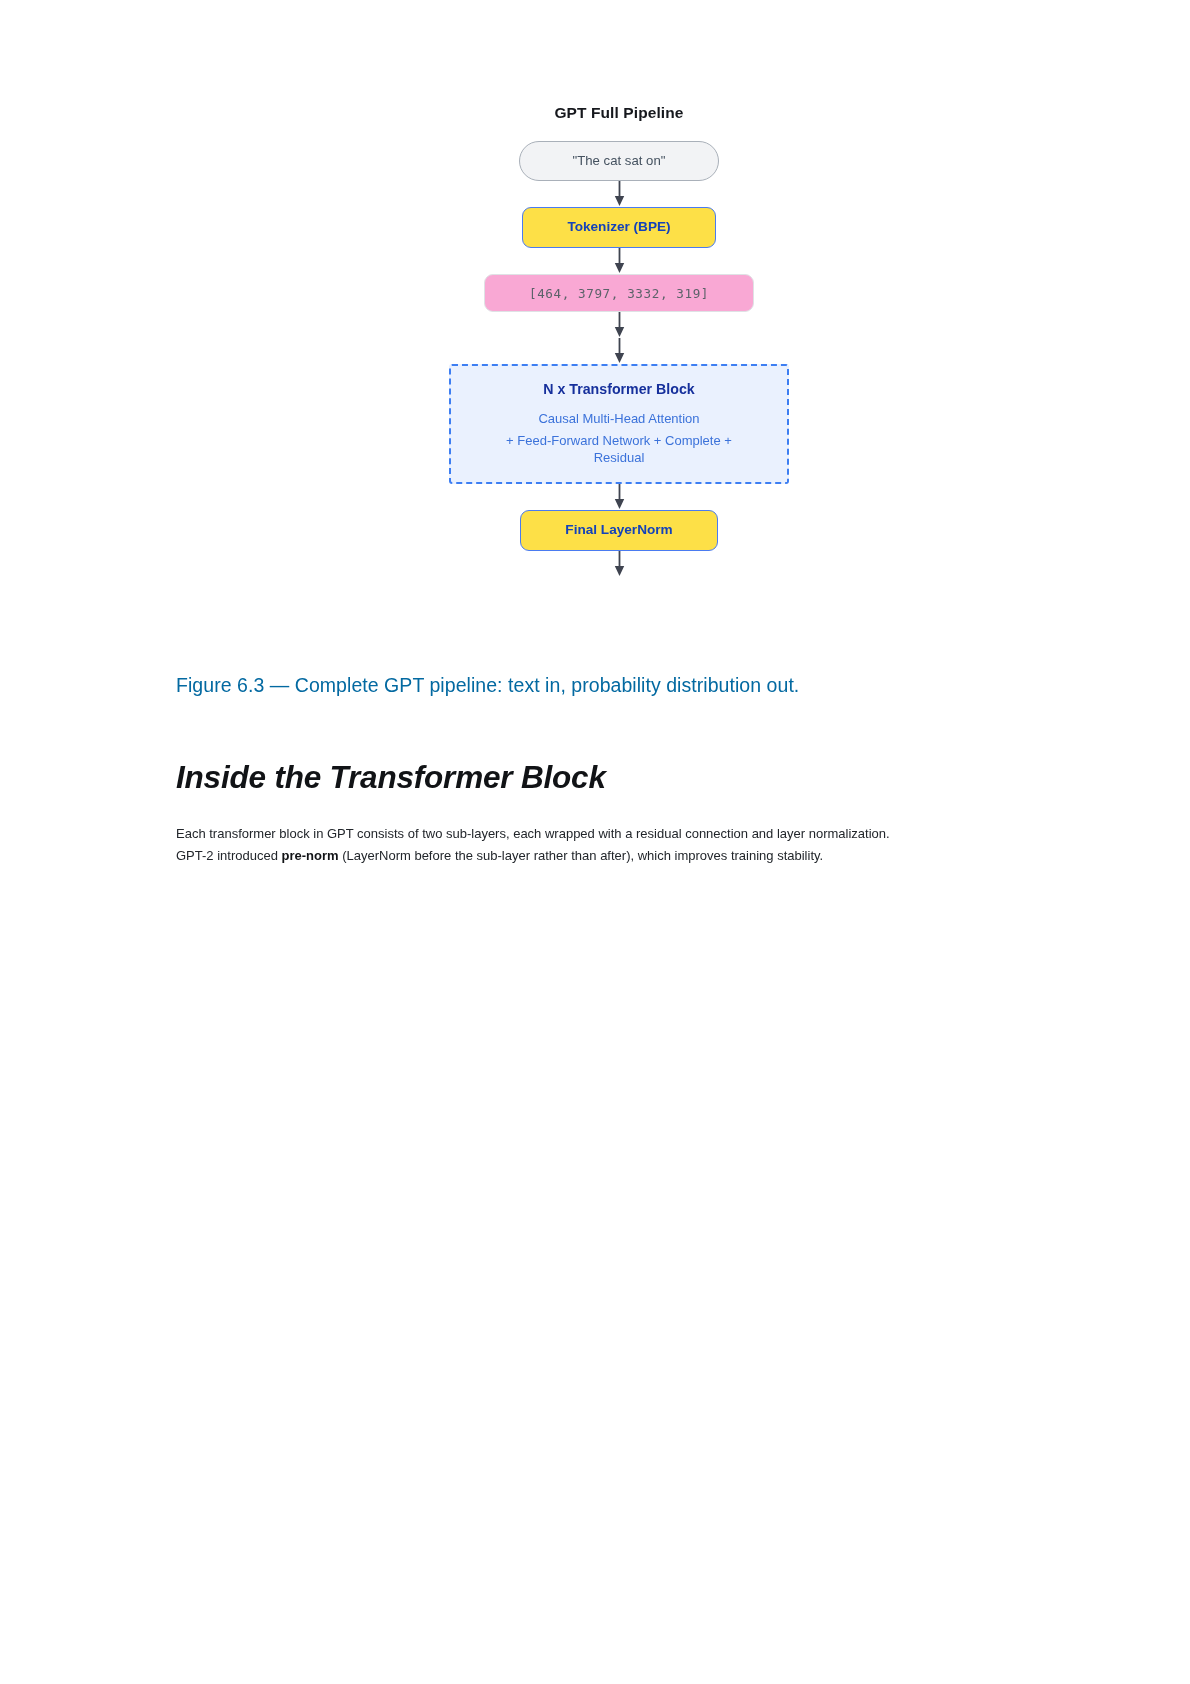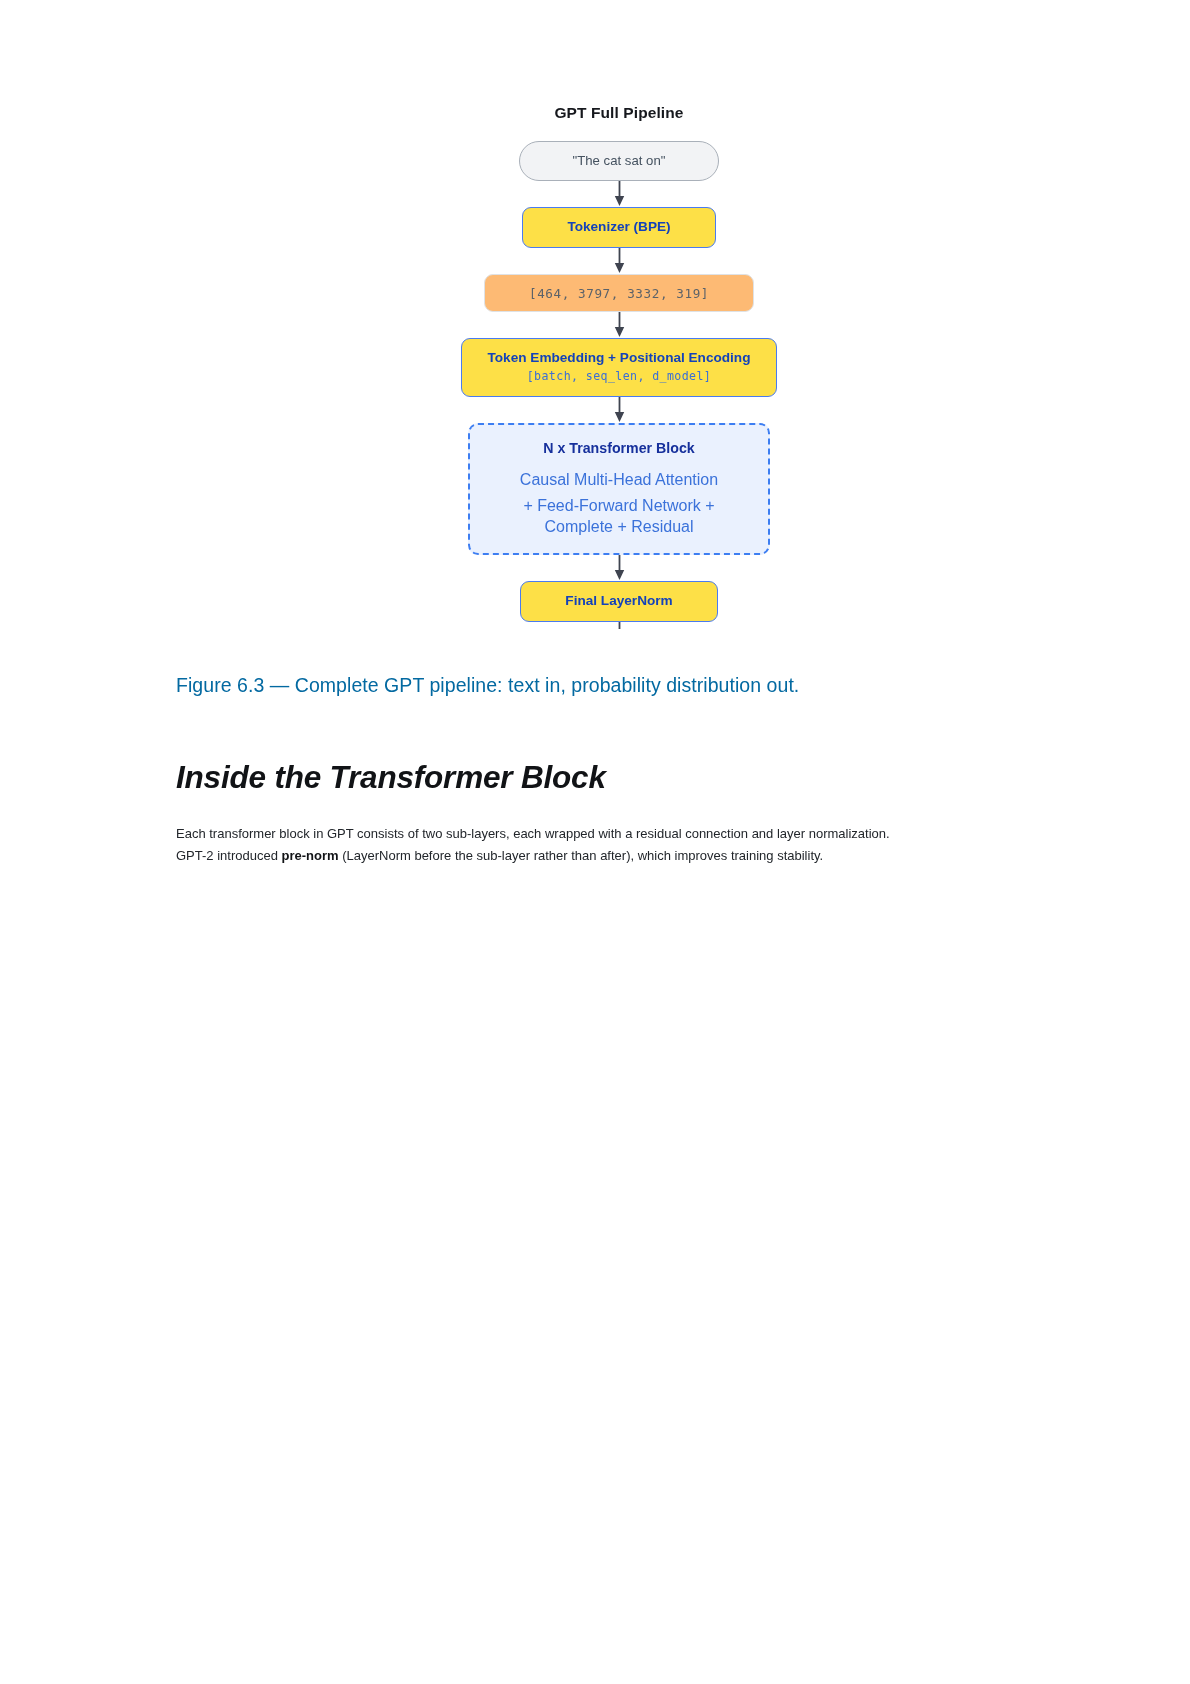--- a/index.html
+++ b/index.html
@@ -70,21 +70,21 @@
     border: 1.4px solid #a9b0b9;
     border-radius: 20px;
     color: #44515f;
     font-size: 13.2px;
     padding: 10px 46px;
     min-width: 200px;
     height: 40px;
   }
 
   .node-data {
-    background: #fdba74;
+    background: #f9a8d4;
     border: 1.2px solid #dfe2e5;
     border-radius: 9px;
     color: #5b6269;
     font-family: "DejaVu Sans Mono", monospace;
     font-size: 12.6px;
     letter-spacing: 0.6px;
     padding: 10px 44px;
     height: 38px;
   }
 
@@ -109,33 +109,33 @@
   }
 
   .node-blockwide {
     height: auto;
     padding: 10px 26px 11px 26px;
   }
 
   .node-dashed {
     background: #eaf1fe;
     border: 2.2px dashed #3d7ef2;
-    border-radius: 10px;
+    border-radius: 3px;
     color: #1342ba;
     padding: 14px 30px 15px 30px;
-    width: 302px;
+    width: 340px;
   }
   .node-dashed .hd {
     font-weight: bold;
     font-size: 14.2px;
     color: #16309c;
     margin-bottom: 7px;
   }
   .node-dashed .ln {
-    font-size: 16px;
+    font-size: 13px;
     color: #3b72da;
     font-weight: normal;
     margin-top: 4px;
   }
 
   
   .arrow {
     width: 11px;
     height: 26px;
     display: block;
@@ -205,24 +205,20 @@
           <span>[464, 3797, 3332, 319]</span>
         </div>
 
         <span class="arrow">
           <svg width="11" height="26" viewBox="0 0 11 26">
             <line x1="5.5" y1="0" x2="5.5" y2="17" stroke="#3f4450" stroke-width="1.8"></line>
             <polygon points="5.5,25 0.8,15 10.2,15" fill="#3f4450"></polygon>
           </svg>
         </span>
 
-        <div class="node node-blue node-blockwide">
-          <span>Token Embedding + Positional Encoding</span>
-          <span class="sub">[batch, seq_len, d_model]</span>
-        </div>
 
         <span class="arrow">
           <svg width="11" height="26" viewBox="0 0 11 26">
             <line x1="5.5" y1="0" x2="5.5" y2="17" stroke="#3f4450" stroke-width="1.8"></line>
             <polygon points="5.5,25 0.8,15 10.2,15" fill="#3f4450"></polygon>
           </svg>
         </span>
 
         <div class="node node-dashed">
           <span class="hd">N x Transformer Block</span>

